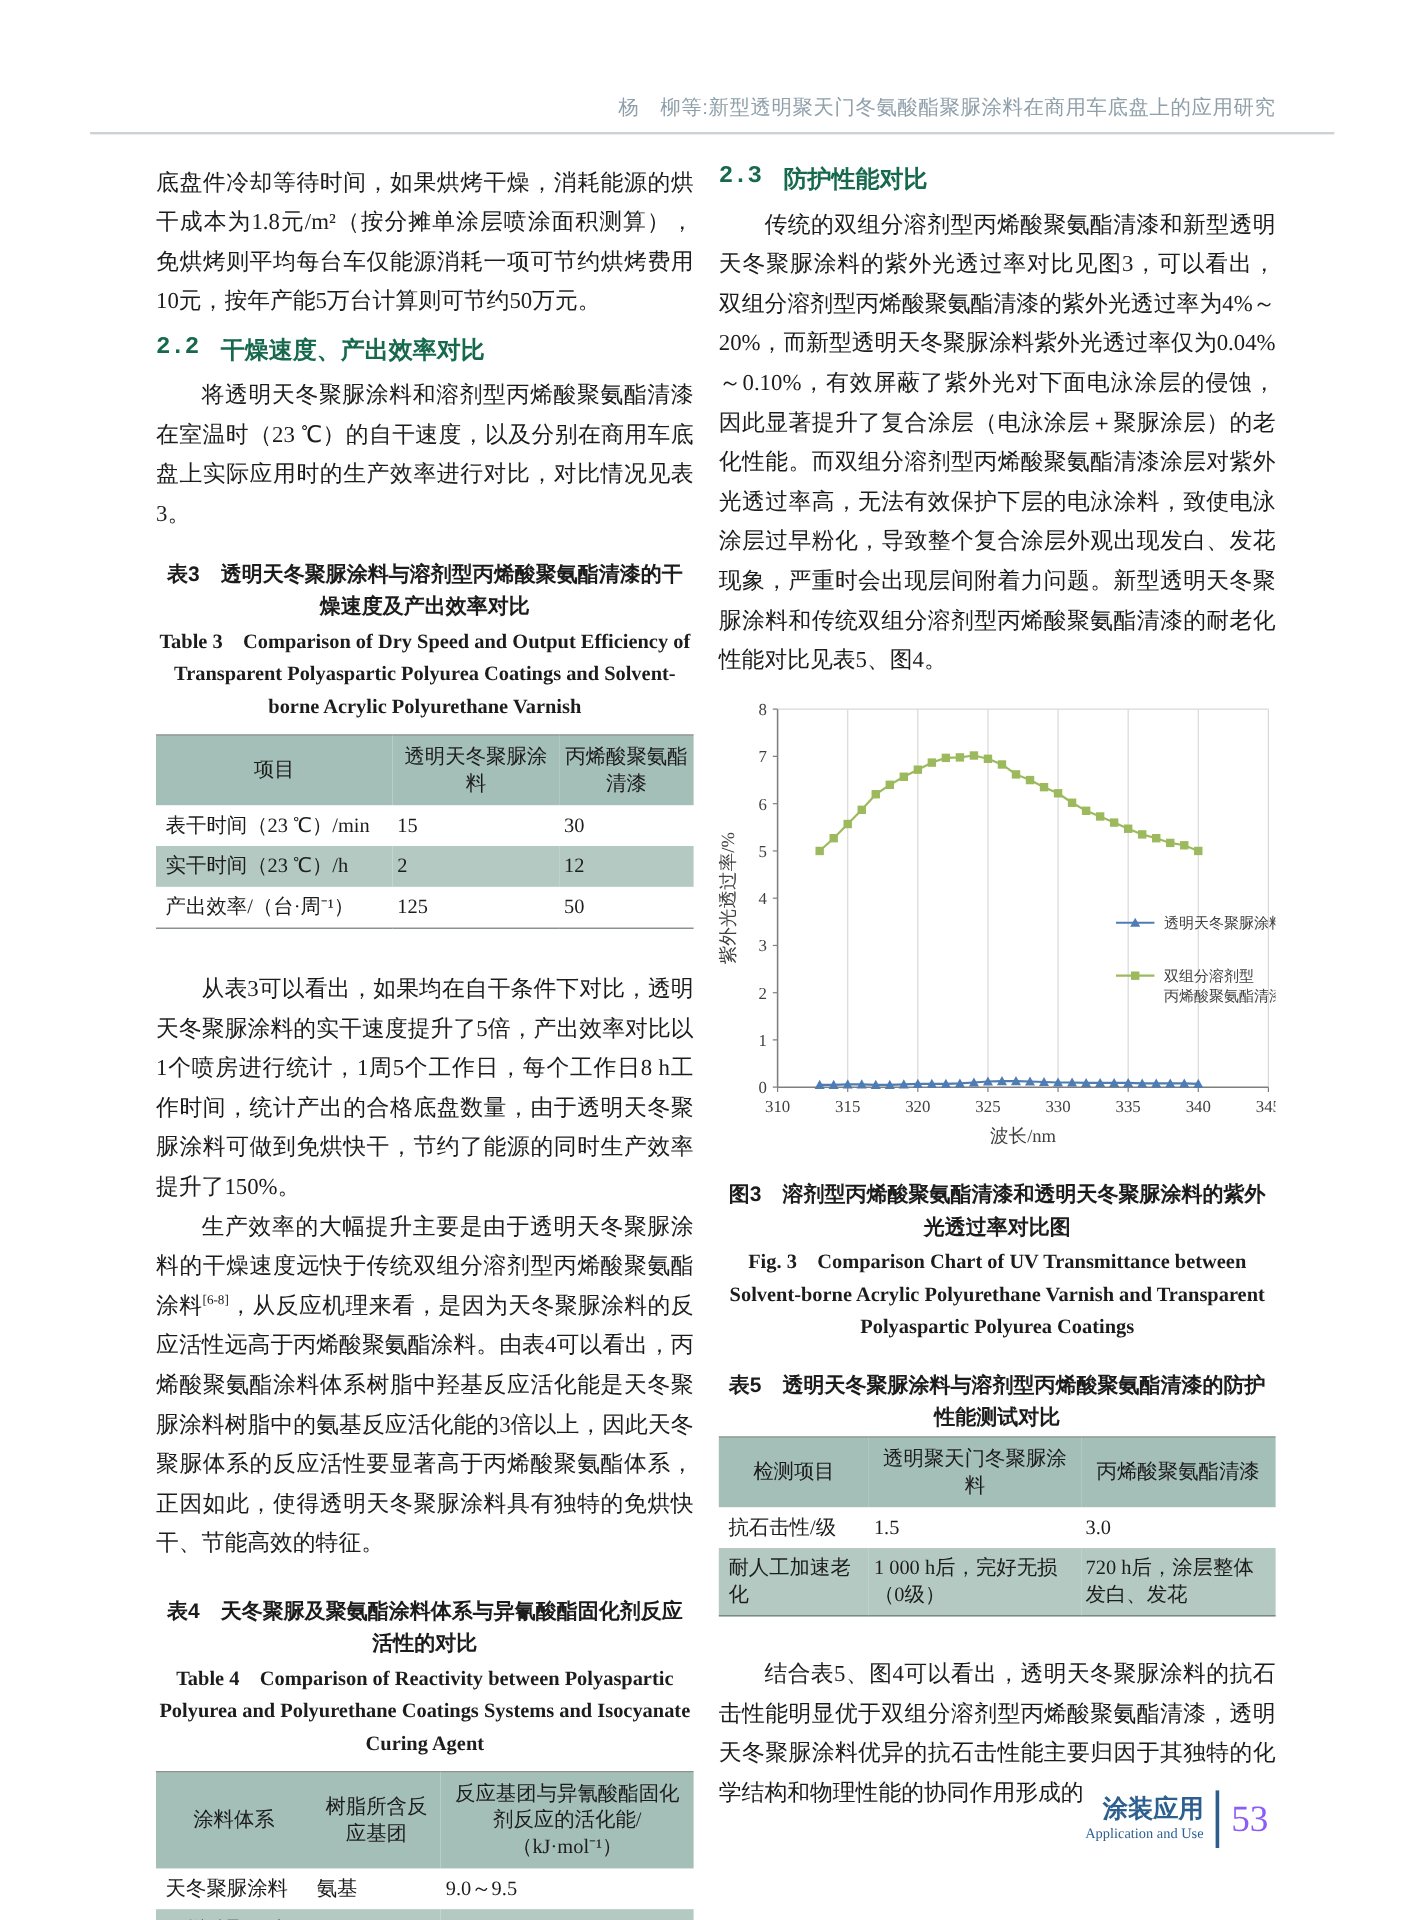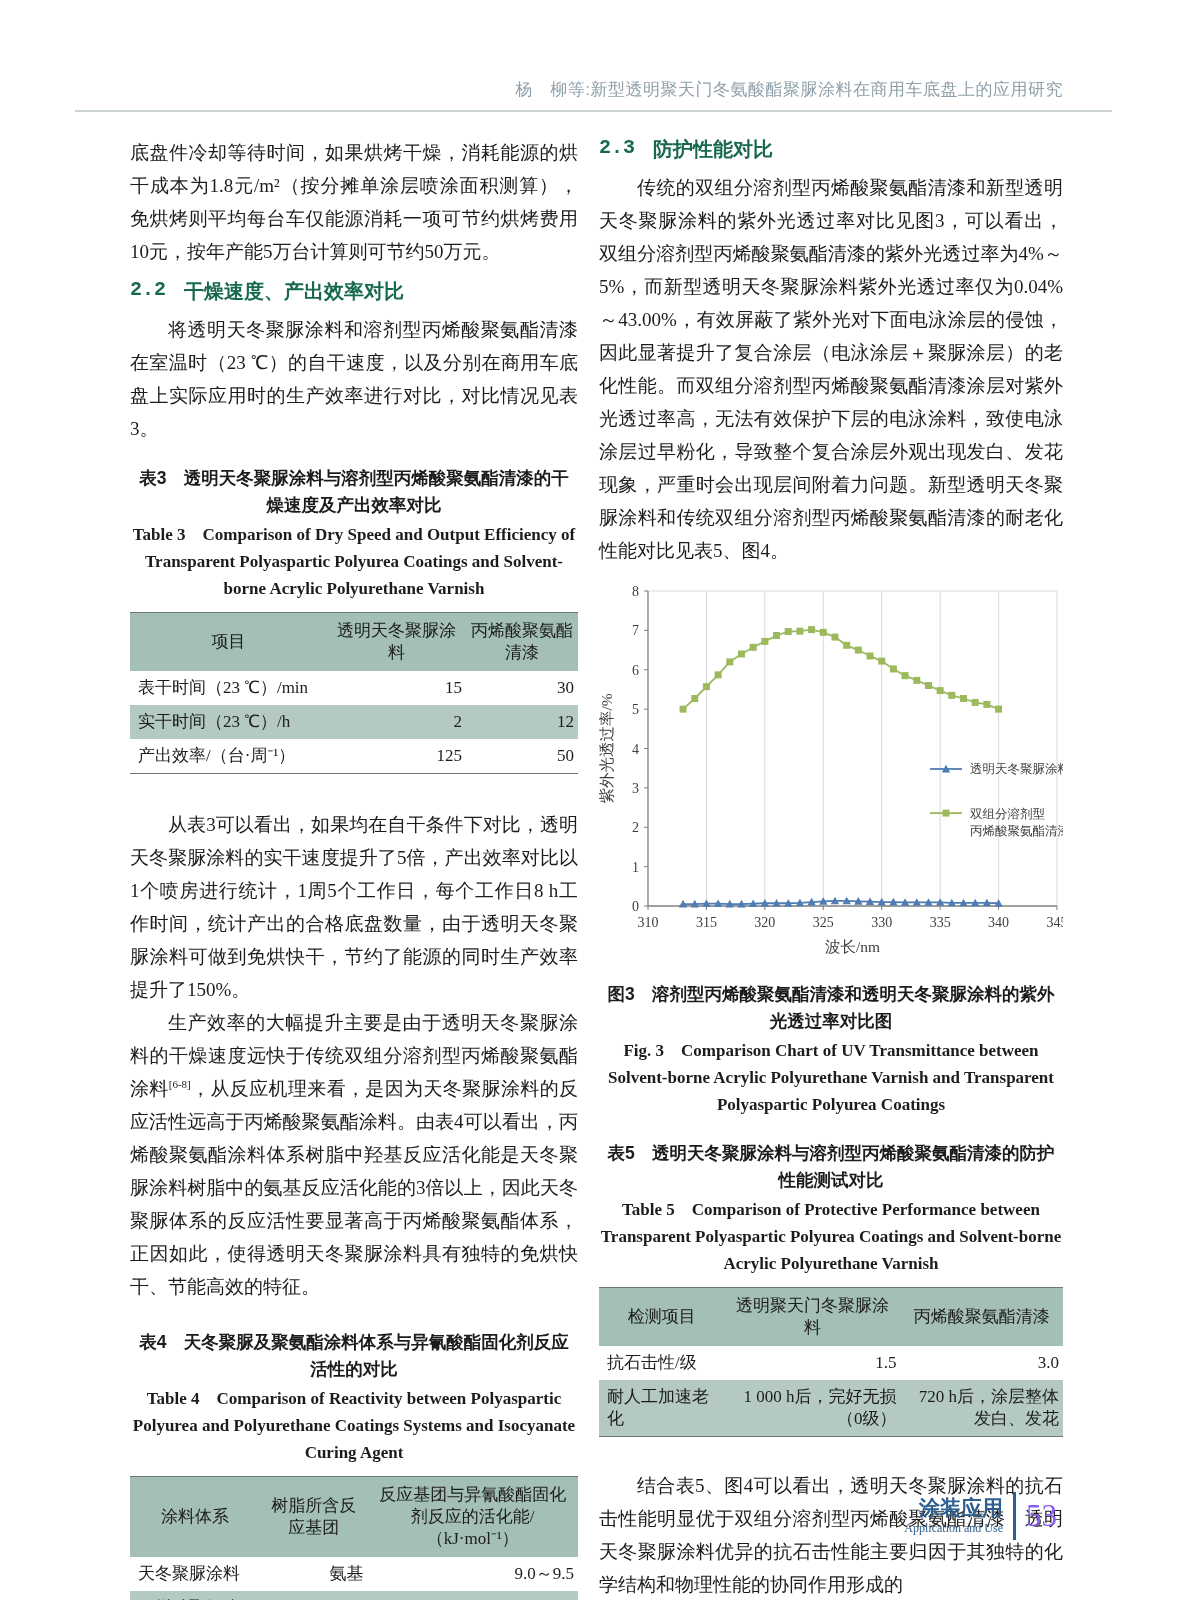--- a/index.html
+++ b/index.html
@@ -37,21 +37,21 @@
     font-family:"Liberation Serif", serif; font-weight:bold;
     font-size:17px; line-height:27px; text-align:center; margin:2px 0 10px 0;
   }
   table.data-table{
     width:100%; border-collapse:collapse; font-size:17px; line-height:22px;
     border-top:1px solid #6b7a76; border-bottom:1px solid #6b7a76;
   }
   table.data-table thead tr{background:#a4bfb7;}
   table.data-table tbody tr:nth-child(even){background:#b3c9c2;}
   table.data-table th{font-weight:normal; padding:7px 4px; text-align:center;}
-  table.data-table td{padding:6px 4px; text-align:right;}
+  table.data-table td{padding:6px 4px; text-align:left;}
   table.data-table td:first-child{text-align:left; padding-left:8px;}
   .chart-wrap{margin-top:14px;}
   
   .footer{
     position:absolute; top:1492px; right:130px;
     display:flex; align-items:center; gap:10px;
   }
   .footer-col{text-align:right;}
   .footer-zh{
     font-family:"Liberation Sans", sans-serif; font-weight:bold;
@@ -152,21 +152,21 @@
         </tbody>
     </table>
   </div>
 
   <div class="col col-right">
     <div class="sec-heading" style="margin-top:0;">
       <span>2.3</span>
       <span>防护性能对比</span>
     </div>
 
-    <p class="body indent">传统的双组分溶剂型丙烯酸聚氨酯清漆和新型透明天冬聚脲涂料的紫外光透过率对比见图3，可以看出，双组分溶剂型丙烯酸聚氨酯清漆的紫外光透过率为4%～5%，而新型透明天冬聚脲涂料紫外光透过率仅为0.04%～43.00%，有效屏蔽了紫外光对下面电泳涂层的侵蚀，因此显著提升了复合涂层（电泳涂层＋聚脲涂层）的老化性能。而双组分溶剂型丙烯酸聚氨酯清漆涂层对紫外光透过率高，无法有效保护下层的电泳涂料，致使电泳涂层过早粉化，导致整个复合涂层外观出现发白、发花现象，严重时会出现层间附着力问题。新型透明天冬聚脲涂料和传统双组分溶剂型丙烯酸聚氨酯清漆的耐老化性能对比见表5、图4。</p>
+    <p class="body indent">传统的双组分溶剂型丙烯酸聚氨酯清漆和新型透明天冬聚脲涂料的紫外光透过率对比见图3，可以看出，双组分溶剂型丙烯酸聚氨酯清漆的紫外光透过率为4%～20%，而新型透明天冬聚脲涂料紫外光透过率仅为0.04%～0.10%，有效屏蔽了紫外光对下面电泳涂层的侵蚀，因此显著提升了复合涂层（电泳涂层＋聚脲涂层）的老化性能。而双组分溶剂型丙烯酸聚氨酯清漆涂层对紫外光透过率高，无法有效保护下层的电泳涂料，致使电泳涂层过早粉化，导致整个复合涂层外观出现发白、发花现象，严重时会出现层间附着力问题。新型透明天冬聚脲涂料和传统双组分溶剂型丙烯酸聚氨酯清漆的耐老化性能对比见表5、图4。</p>
 
     <div class="chart-wrap">
       <svg id="uv-chart" width="464" height="380">
           <line x1="107.42857142857142" y1="10" x2="107.42857142857142" y2="325" stroke="#d9d9d9" stroke-width="1"></line>
           <line x1="165.85714285714283" y1="10" x2="165.85714285714283" y2="325" stroke="#d9d9d9" stroke-width="1"></line>
           <line x1="224.28571428571428" y1="10" x2="224.28571428571428" y2="325" stroke="#d9d9d9" stroke-width="1"></line>
           <line x1="282.71428571428567" y1="10" x2="282.71428571428567" y2="325" stroke="#d9d9d9" stroke-width="1"></line>
           <line x1="341.14285714285717" y1="10" x2="341.14285714285717" y2="325" stroke="#d9d9d9" stroke-width="1"></line>
           <line x1="399.57142857142856" y1="10" x2="399.57142857142856" y2="325" stroke="#d9d9d9" stroke-width="1"></line>
           <line x1="458" y1="10" x2="458" y2="325" stroke="#d9d9d9" stroke-width="1"></line>
@@ -274,21 +274,20 @@
           <rect x="343.5" y="228.575" width="7" height="7" fill="#9cba5d"></rect>
           <text x="371" y="236.575" font-size="12.5" text-anchor="start" fill="#3f3f3f" font-family="&quot;Liberation Serif&quot;, serif">双组分溶剂型</text>
           <text x="371" y="253.575" font-size="12.5" text-anchor="start" fill="#3f3f3f" font-family="&quot;Liberation Serif&quot;, serif">丙烯酸聚氨酯清漆</text>
         </svg>
     </div>
 
     <div class="caption-zh" style="margin-top:16px;">图3　溶剂型丙烯酸聚氨酯清漆和透明天冬聚脲涂料的紫外光透过率对比图</div>
     <div class="caption-en">Fig. 3　Comparison Chart of UV Transmittance between Solvent-borne Acrylic Polyurethane Varnish and Transparent Polyaspartic Polyurea Coatings</div>
 
     <div class="caption-zh" style="margin-top:22px;">表5　透明天冬聚脲涂料与溶剂型丙烯酸聚氨酯清漆的防护性能测试对比</div>
-    <div class="caption-en">Table 5　Comparison of Protective Performance between Transparent Polyaspartic Polyurea Coatings and Solvent-borne Acrylic Polyurethane Varnish</div>
 
     <table class="data-table" data-table="right_column.table5">
       <colgroup>
           <col style="width:27%">
           <col style="width:38%">
           <col style="width:35%">
         </colgroup>
       <thead>
           <tr>
             <th>检测项目</th>

